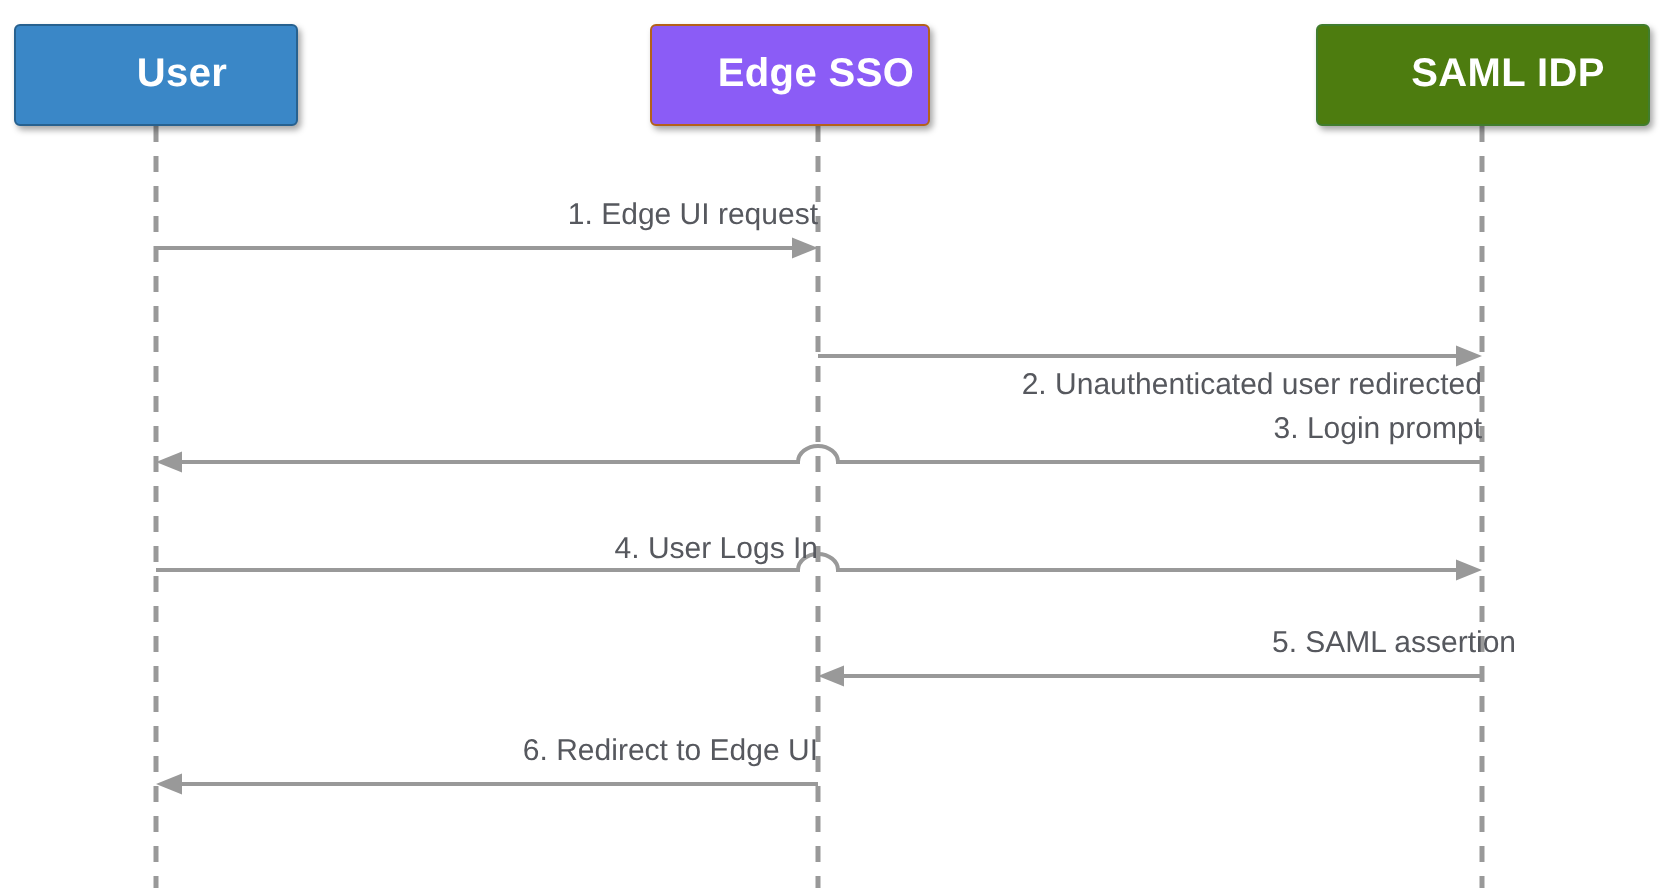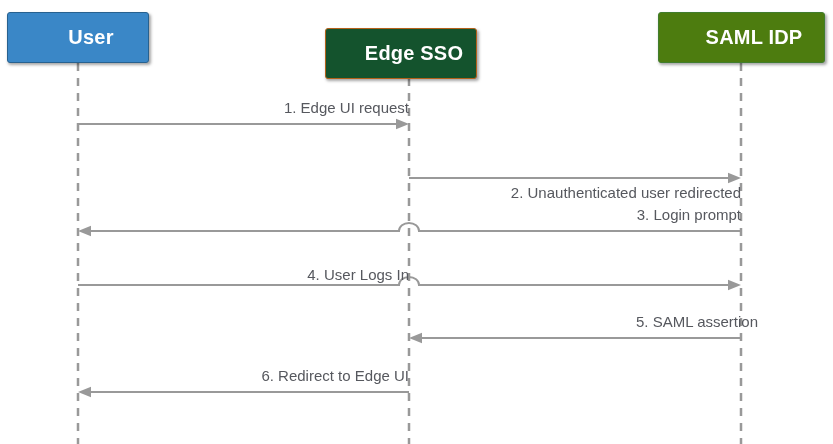--- a/index.html
+++ b/index.html
@@ -69,21 +69,21 @@
       <polygon points="741,285 728,279.8 728,290.2" fill="#999999"></polygon>
       <path d="M 741 338 H 422" fill="none" stroke="#999999" stroke-width="2"></path>
       <polygon points="409,338 422,332.8 422,343.2" fill="#999999"></polygon>
       <path d="M 409 392 H 91" fill="none" stroke="#999999" stroke-width="2"></path>
       <polygon points="78,392 91,386.8 91,397.2" fill="#999999"></polygon>
     </svg>
   <div id="actor-layer">
       <div class="actor" style="left: 7px; width: 142px; background: rgb(58, 135, 199); border-color: rgb(39, 97, 143);">
         <span class="actor-label">User</span>
       </div>
-      <div class="actor" style="left: 325px; width: 152px; background: #14532d; border-color: rgb(180, 97, 26); margin-top: 16px;">
+      <div class="actor" style="left: 325px; width: 140px; background: #8b5cf6; border-color: rgb(180, 97, 26);">
         <span class="actor-label">Edge SSO</span>
       </div>
       <div class="actor" style="left: 657.5px; width: 167px; background: #4d7c0f; border-color: rgb(65, 125, 46);">
         <span class="actor-label">SAML IDP</span>
       </div>
     </div>
   <div id="label-layer">
       <div class="msg-label" style="left: 78px; width: 331px; top: 98px;">1. Edge UI request</div>
       <div class="msg-label" style="left: 409px; width: 332px; top: 152px; margin-top: 31px;">2. Unauthenticated user redirected</div>
       <div class="msg-label" style="left: 409px; width: 332px; top: 205px;">3. Login prompt</div>

